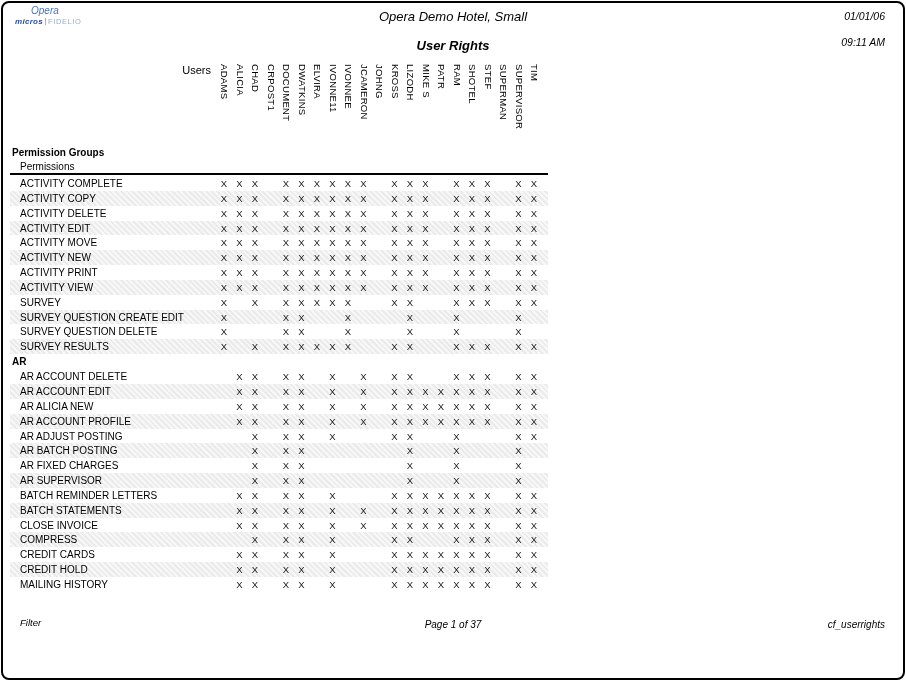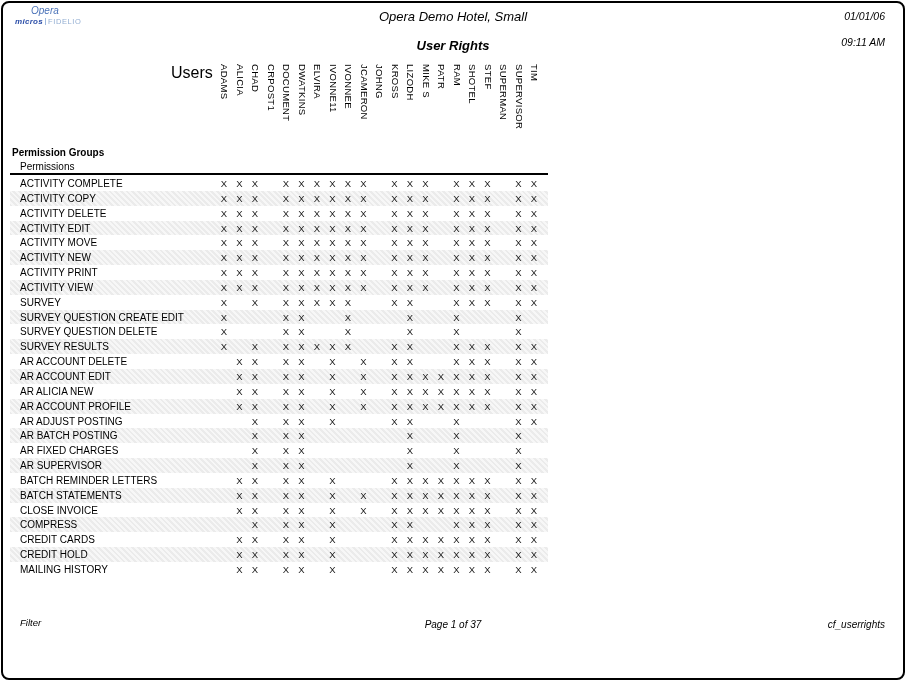--- a/index.html
+++ b/index.html
@@ -19,21 +19,21 @@
   .logo-micros { font-weight:bold; font-style:italic; color:#2b4ea8; letter-spacing:.3px; }
   .logo-div { display:inline-block; width:1px; height:7px; background:#9db8dd; margin:0 2px; vertical-align:middle; }
   .logo-fidelio { color:#93aed2; font-size:7.5px; letter-spacing:.6px; }
   .hotel-title { position:absolute; left:0; right:0; top:6px; text-align:center;
     font-size:13px; font-style:italic; }
   .report-title { position:absolute; left:0; right:0; top:35px; text-align:center;
     font-size:13px; font-style:italic; font-weight:bold; }
   .hdr-date { position:absolute; right:18px; top:7px; font-size:10.5px; font-style:italic; }
   .hdr-time { position:absolute; right:18px; top:33px; font-size:10.5px; font-style:italic; }
   
-  .users-label { position:absolute; left:168px; top:61px; width:40px; text-align:right; font-size:16px; }
+  .users-label { position:absolute; left:168px; top:61px; width:40px; text-align:right; font-size:11px; }
   .user-col { position:absolute; transform-origin:0 0; transform:rotate(90deg);
     font-size:9.5px; letter-spacing:.3px; white-space:nowrap; line-height:10px; }
   
   .pg-header { position:absolute; left:9px; top:144px; font-size:10px; font-weight:bold; }
   .perm-subheader { position:absolute; left:17px; top:158px; font-size:10px; }
   .table-topline { position:absolute; left:7px; top:170px; width:538px; height:2px; background:#000; }
   
   #grid { position:absolute; left:7px; top:173px; width:538px; }
   .section-row { position:relative; height:15px; }
   .section-label { position:absolute; left:2px; top:2px; font-size:10px; font-weight:bold; }
@@ -302,20 +302,23 @@
         <span class="mark" style="left: 317.5px;">X</span>
         <span class="mark" style="left: 333px;">X</span>
         <span class="mark" style="left: 379.5px;">X</span>
         <span class="mark" style="left: 395px;">X</span>
         <span class="mark" style="left: 441.5px;">X</span>
         <span class="mark" style="left: 457px;">X</span>
         <span class="mark" style="left: 472.5px;">X</span>
         <span class="mark" style="left: 503.5px;">X</span>
         <span class="mark" style="left: 519px;">X</span>
       </div>
+      <div class="section-row">
+        <span class="section-label">AR</span>
+      </div>
       <div class="perm-row">
         <span class="perm-label">AR ACCOUNT DELETE</span>
         <span class="mark" style="left: 224.5px;">X</span>
         <span class="mark" style="left: 240px;">X</span>
         <span class="mark" style="left: 271px;">X</span>
         <span class="mark" style="left: 286.5px;">X</span>
         <span class="mark" style="left: 317.5px;">X</span>
         <span class="mark" style="left: 348.5px;">X</span>
         <span class="mark" style="left: 379.5px;">X</span>
         <span class="mark" style="left: 395px;">X</span>

